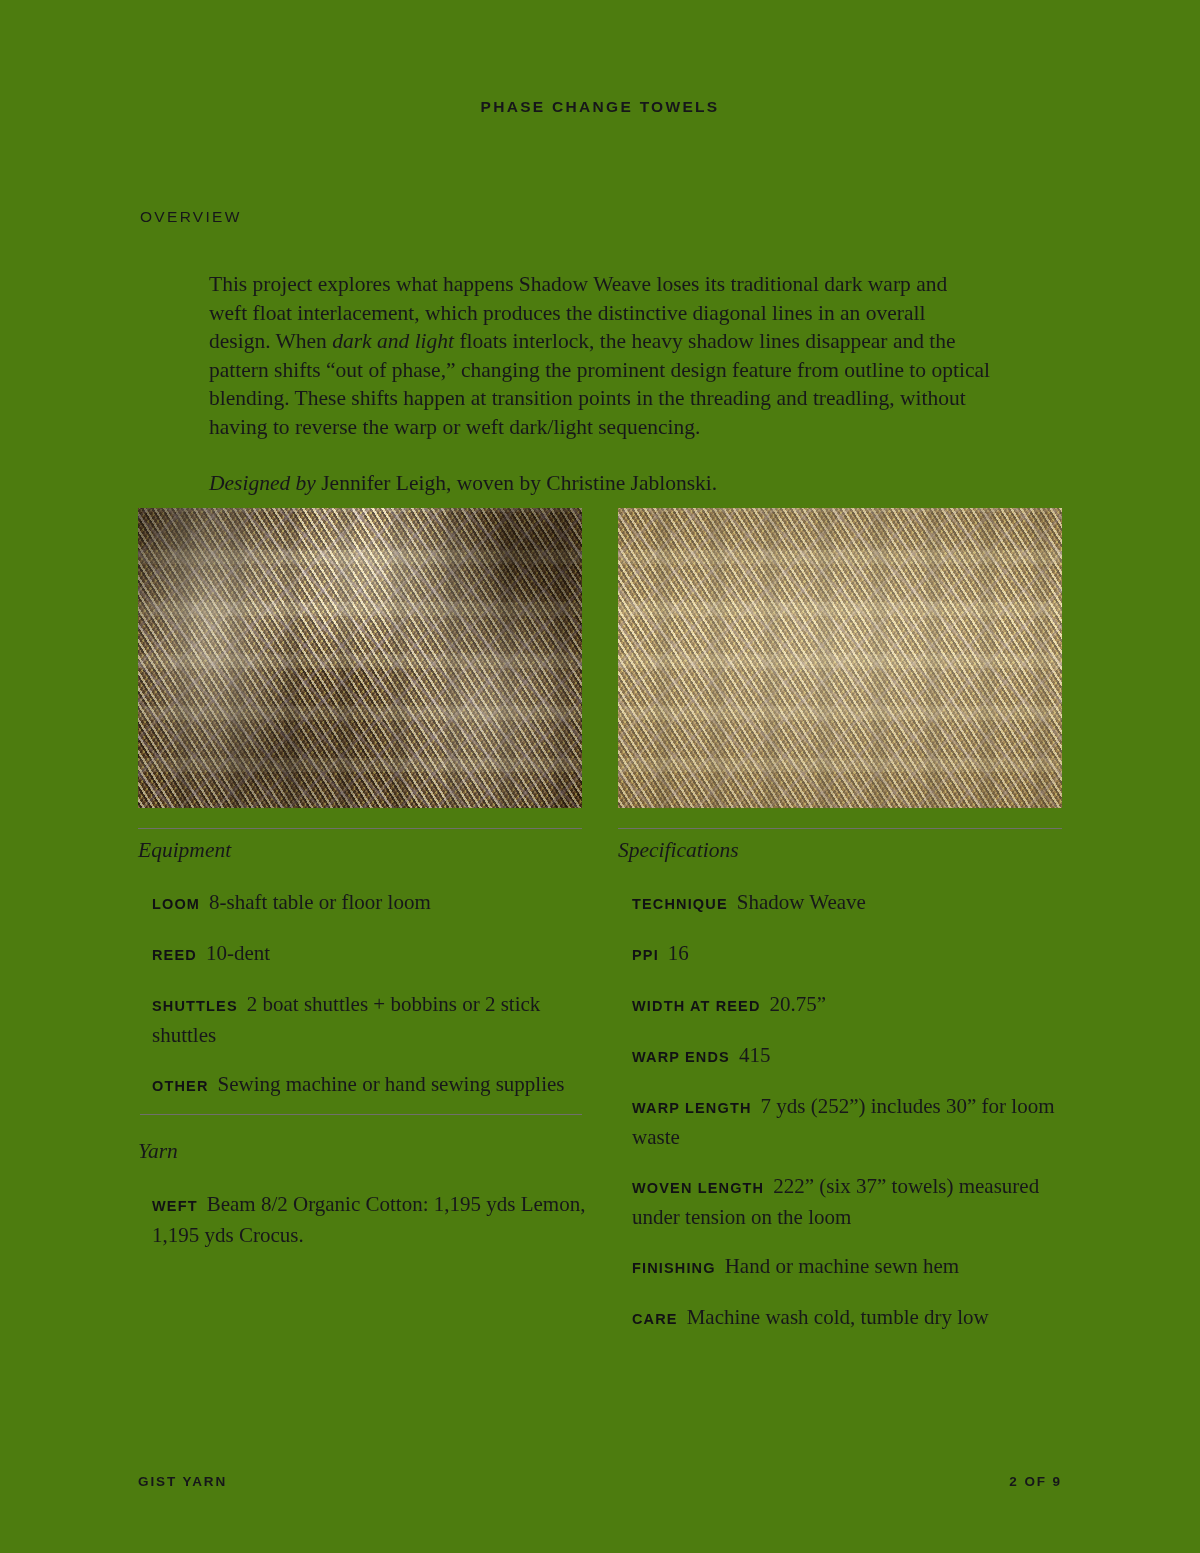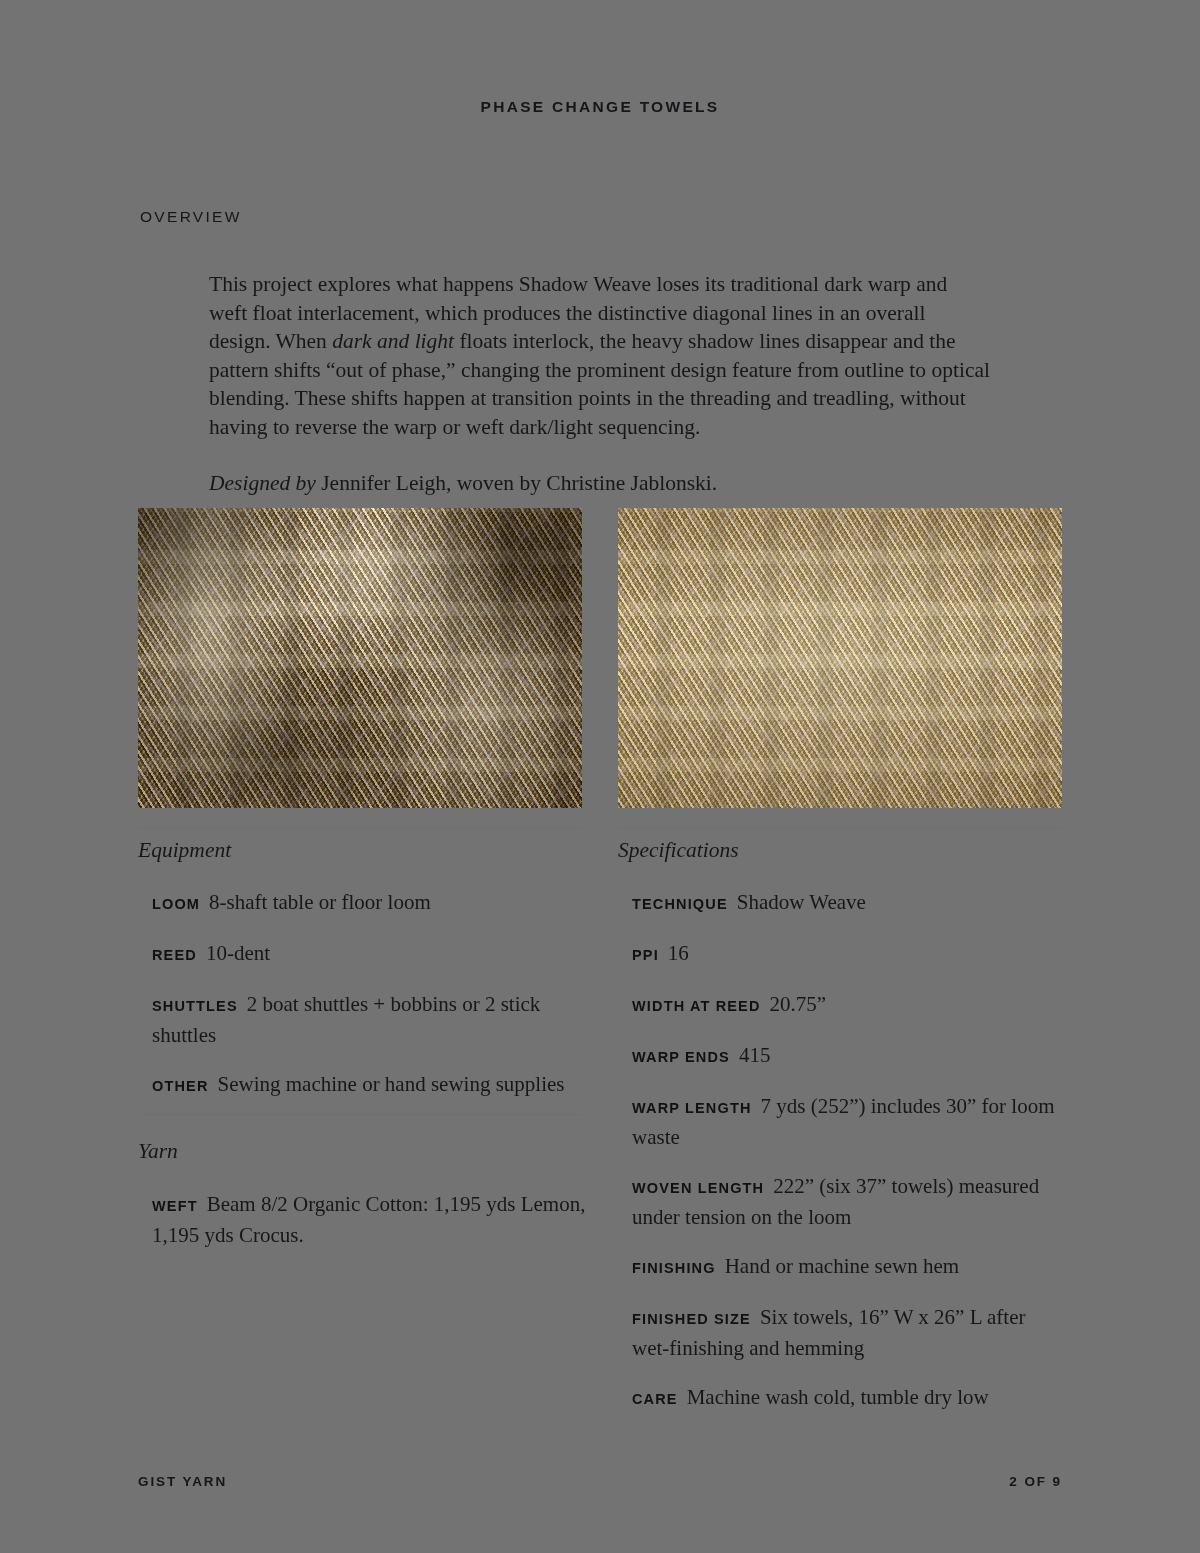--- a/index.html
+++ b/index.html
@@ -5,21 +5,21 @@
 <style>
   html, body {
     margin: 0;
     padding: 0;
     background: #ffffff;
   }
   .page {
     position: relative;
     width: 1200px;
     height: 1553px;
-    background: #737373;
+    background: #4d7c0f;
     overflow: hidden;
     font-family: "Liberation Serif", serif;
     color: #1a1a18;
   }
 
   
   .running-head {
     position: absolute;
     top: 98px;
     left: 0;
@@ -287,20 +287,19 @@
   </div>
 
   <div class="speclist list-specs">
     <p class="spec-row"><span class="spec-label">TECHNIQUE</span><span class="gap"></span><span class="spec-value">Shadow Weave</span></p>
     <p class="spec-row"><span class="spec-label">PPI</span><span class="gap"></span><span class="spec-value">16</span></p>
     <p class="spec-row"><span class="spec-label">WIDTH AT REED</span><span class="gap"></span><span class="spec-value">20.75”</span></p>
     <p class="spec-row"><span class="spec-label">WARP ENDS</span><span class="gap"></span><span class="spec-value">415</span></p>
     <p class="spec-row"><span class="spec-label">WARP LENGTH</span><span class="gap"></span><span class="spec-value">7 yds (252”) includes 30” for loom waste</span></p>
     <p class="spec-row"><span class="spec-label">WOVEN LENGTH</span><span class="gap"></span><span class="spec-value">222” (six 37” towels) measured under tension on the loom</span></p>
     <p class="spec-row"><span class="spec-label">FINISHING</span><span class="gap"></span><span class="spec-value lnk">Hand or machine sewn hem</span></p>
-    <p class="spec-row"><span class="spec-label">FINISHED SIZE</span><span class="gap"></span><span class="spec-value">Six towels, 16” W x 26” L after wet-finishing and hemming</span></p>
     <p class="spec-row"><span class="spec-label">CARE</span><span class="gap"></span><span class="spec-value">Machine wash cold, tumble dry low</span></p>
   </div>
 
   <div class="footer-left">GIST YARN</div>
   <div class="footer-right">2 OF 9</div>
 
 </div>
 
 </body></html>

